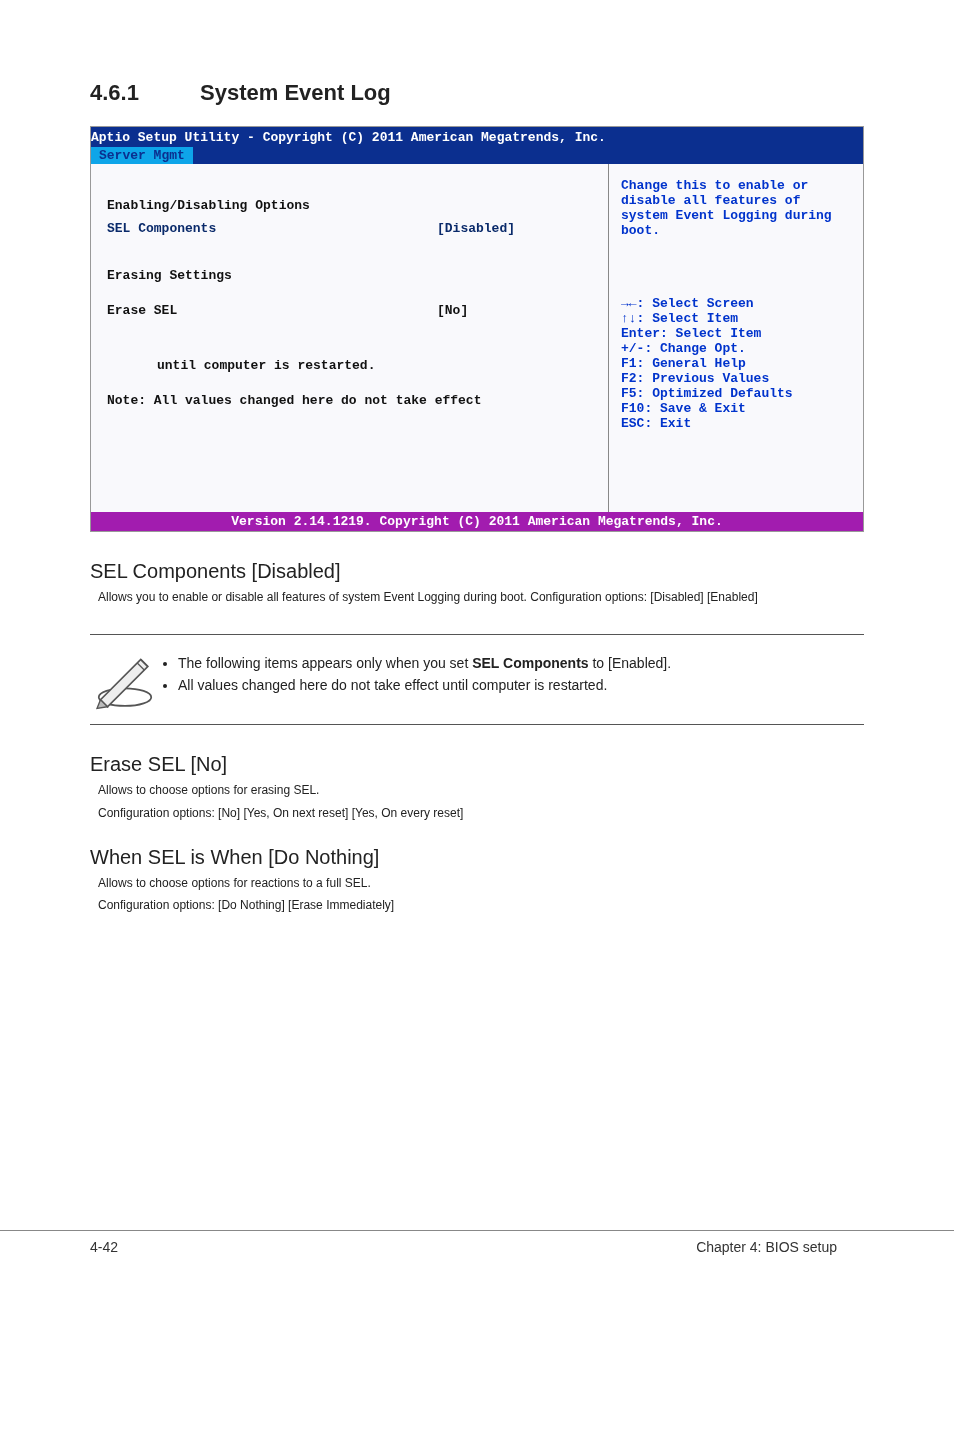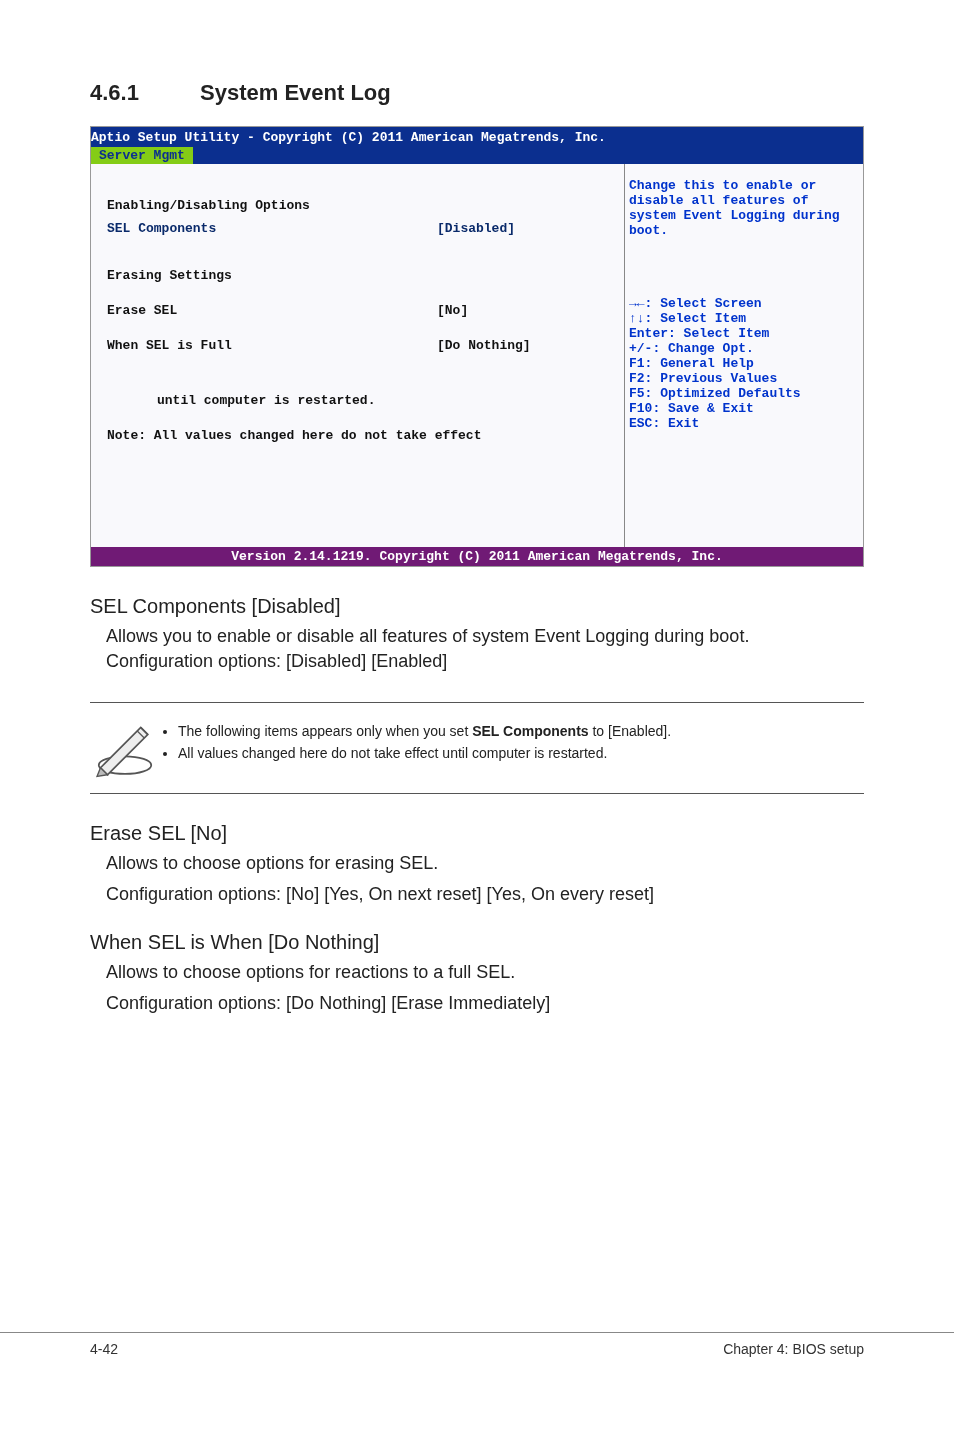--- a/index.html
+++ b/index.html
@@ -20,66 +20,66 @@
   h1.section-title .num {
     display: inline-block;
     width: 110px;
   }
   h2.sub {
     font-size: 20px;
     font-weight: normal;
     margin: 24px 0 6px 0;
   }
   p {
-    font-size: 18px;
+    font-size: 12px;
     line-height: 1.4;
-    margin: 6px 16px;
+    margin: 6px 8px;
   }
   .bios {
     border: 1px solid #999;
     font-family: "Courier New", monospace;
     font-size: 13px;
     font-weight: bold;
     color: #0a2a6a;
     background: #f9f9fc;
     margin: 10px 0 28px 0;
   }
   .bios-header {
     background: #0b2f8f;
     color: #fff;
     text-align: left;
     padding: 3px 0 0 0;
   }
   .bios-header .tab {
     display: inline-block;
-    background: #84cc16;
+    background: #0ea5e9;
     color: #0b2f8f;
     padding: 1px 8px;
     margin-top: 2px;
   }
   .bios-body {
     display: flex;
   }
   .bios-left {
     flex: 1;
     padding: 14px 16px;
   }
   .bios-right {
     width: 230px;
     border-left: 1px solid #888;
-    padding: 14px 4px;
+    padding: 14px 12px;
     color: #0033cc;
     font-weight: bold;
   }
   .bios-left .black { color: #111; margin-top: 20px; }
   .bios-left .row { display: flex; }
   .bios-left .row .label { width: 330px; }
   .bios-left .row .val { }
   .bios-footer {
-    background: #701a75;
+    background: #a21caf;
     color: #fff;
     text-align: center;
     padding: 2px 0;
   }
   .bios-right .sep {
     margin: 18px 0 8px 0;
   }
   .note-box {
     border-top: 1px solid #555;
     border-bottom: 1px solid #555;
@@ -98,21 +98,21 @@
   }
   .pencil {
     width: 70px;
     flex-shrink: 0;
   }
   .footer {
     display: flex;
     justify-content: space-between;
     font-size: 14px;
     color: #333;
-    padding: 0 90px 40px 90px;
+    padding: 0 117px 40px 90px;
     border-top: 1px solid #888;
     margin-top: 260px;
     padding-top: 8px;
     gap: 16px;
   }
 </style>
 </head>
 <body>
 
 <div class="page">
@@ -132,24 +132,20 @@
         <div style="height:8px"></div>
         <div class="row">
           <div class="label">SEL Components</div>
           <div class="val">[Disabled]</div>
         </div>
         <div style="height:12px"></div>
         <div class="black">Erasing Settings</div>
         <div class="row black">
           <div class="label">Erase SEL</div>
           <div class="val">[No]</div>
-        </div>
-        <div class="row black">
-          <div class="label">When SEL is Full</div>
-          <div class="val">[Do Nothing]</div>
         </div>
         <div style="height:20px"></div>
         <div class="black" style="padding-left:50px">until computer is restarted.</div>
         <div class="black">Note: All values changed here do not take effect</div>
         <div style="height:90px"></div>
       </div>
       <div class="bios-right">
         <div>Change this to enable or disable all features of system Event Logging during boot.</div>
         <div class="sep"></div>
         <div style="height:40px"></div>

